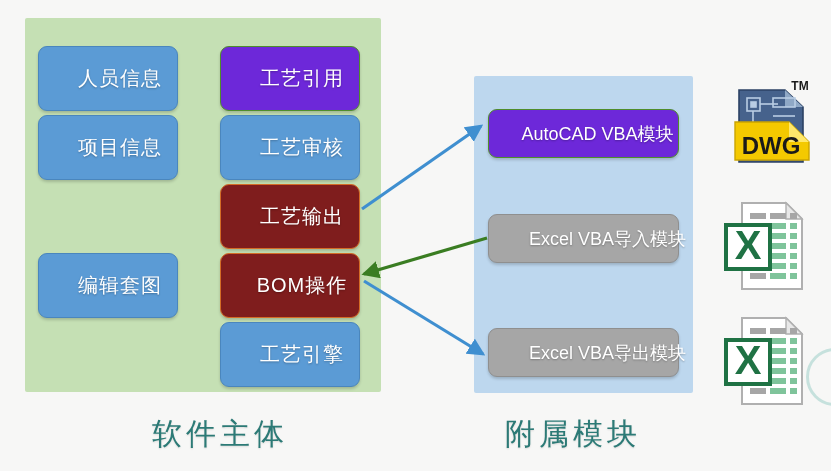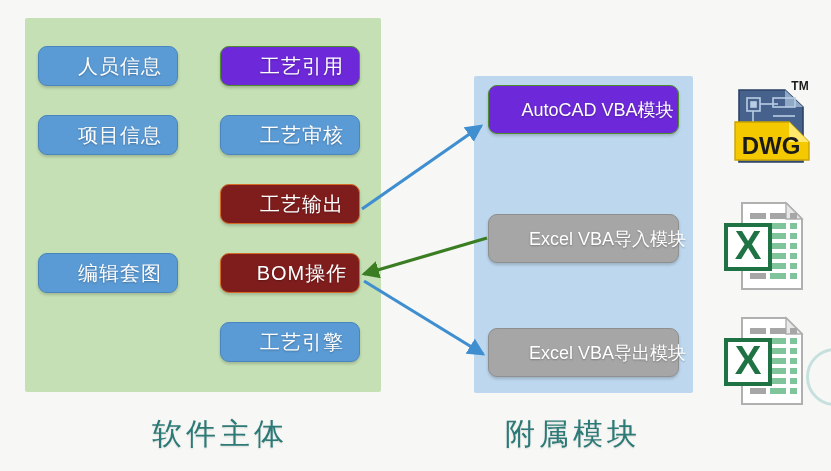--- a/index.html
+++ b/index.html
@@ -53,21 +53,21 @@
     user-select: none;
     white-space: nowrap;
   }
   .btn.blue  { background: #5b9bd5; border: 1px solid #4a86bd; }
   .btn.green { background: #6d28d9; border: 1px solid #4f8d2c; }
   .btn.orange{ background: #7f1d1d; border: 1px solid #d46c26; }
   .btn.gray  { background: #a6a6a6; border: 1px solid #8f8f8f; padding-left: 48px; }
 
   .main-btn {
     width: 140px;
-    height: 40px;
+    height: 65px;
     font-size: 20px;
     padding-left: 24px;
   }
   .aux-btn {
     left: 488px;
     width: 191px;
     height: 49px;
     font-size: 18px;
     letter-spacing: 0px;
   }
@@ -75,21 +75,21 @@
   
   .col-l { left: 38px; }
   .col-r { left: 220px; }
 
   .row-1 { top: 46px; }
   .row-2 { top: 115px; }
   .row-3 { top: 184px; }
   .row-4 { top: 253px; }
   .row-5 { top: 322px; }
 
-  .aux-1 { top: 85px; padding-left: 28px; }
+  .aux-1 { top: 109px; padding-left: 28px; }
   .aux-2 { top: 214px; }
   .aux-3 { top: 328px; }
 
   
   #arrows {
     position: absolute;
     left: 0; top: 0;
     width: 831px; height: 471px;
     pointer-events: none;
   }

